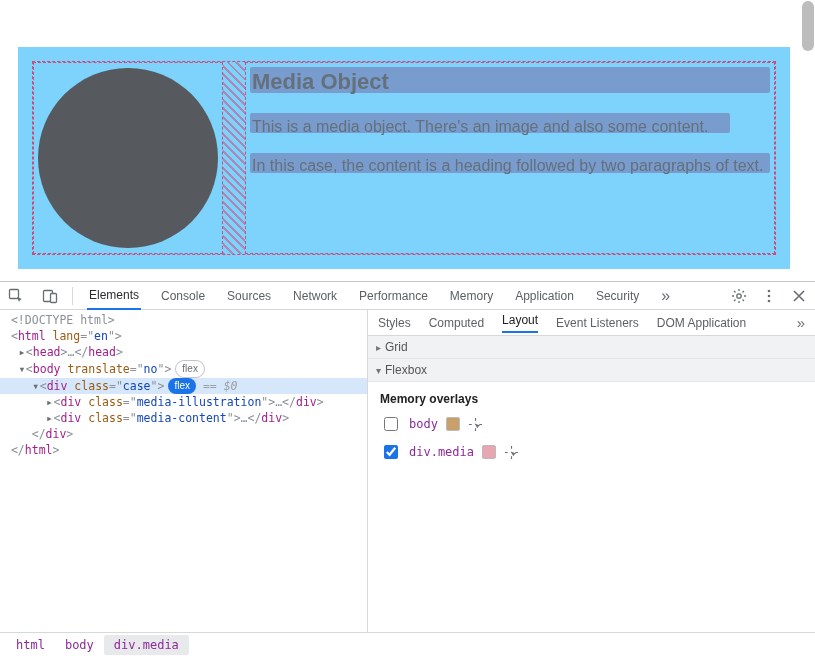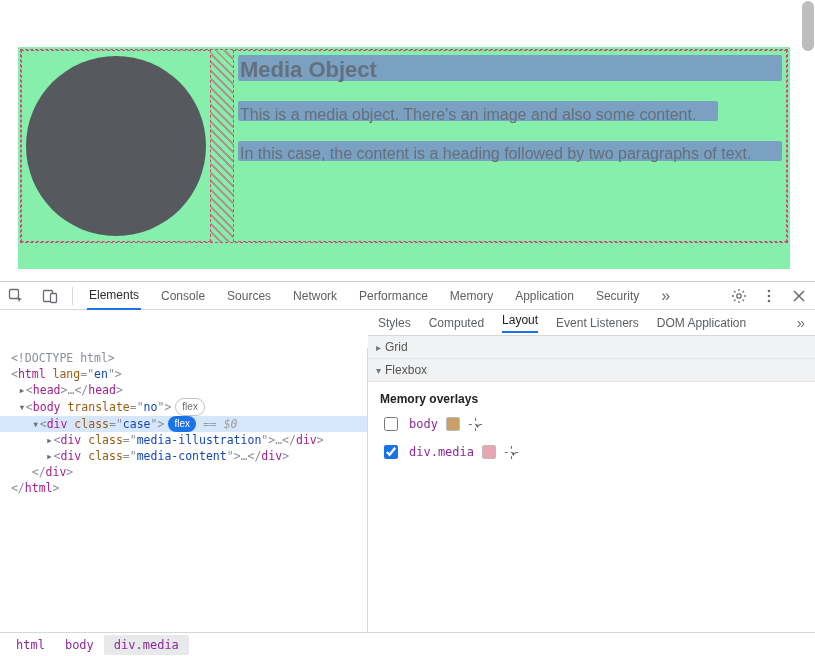--- a/index.html
+++ b/index.html
@@ -29,22 +29,22 @@
     height: 50px;
     background: #bdbdbd;
     border-radius: 6px;
   }
   .page-stage {
     position: absolute;
     left: 18px;
     top: 47px;
     width: 772px;
     height: 222px;
-    background: #86efac;
-    padding: 2px;
+    background: #7dd3fc;
+    padding: 14px;
   }
   .dashed-outer {
     border: 1px dashed #cf4b79;
     padding: 0;
     height: 194px;
     display: flex;
   }
   
   .hatch-gap {
     width: 22px;
@@ -158,21 +158,20 @@
   }
   .dt-left {
     width: 368px;
     border-right: 1px solid #d6d8da;
     font-family: Menlo, Consolas, monospace;
     font-size: 11.5px;
     line-height: 16px;
     padding: 2px 4px;
     overflow: hidden;
     position: relative;
-    margin-top: 38px;
   }
   .dt-right-pane {
     flex: 1;
     display: flex;
     flex-direction: column;
   }
   
   .side-tabs {
     display: flex;
     align-items: center;

